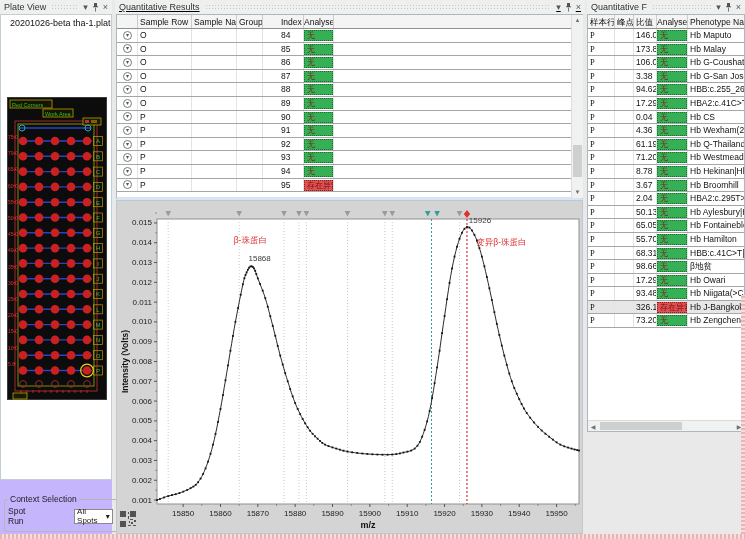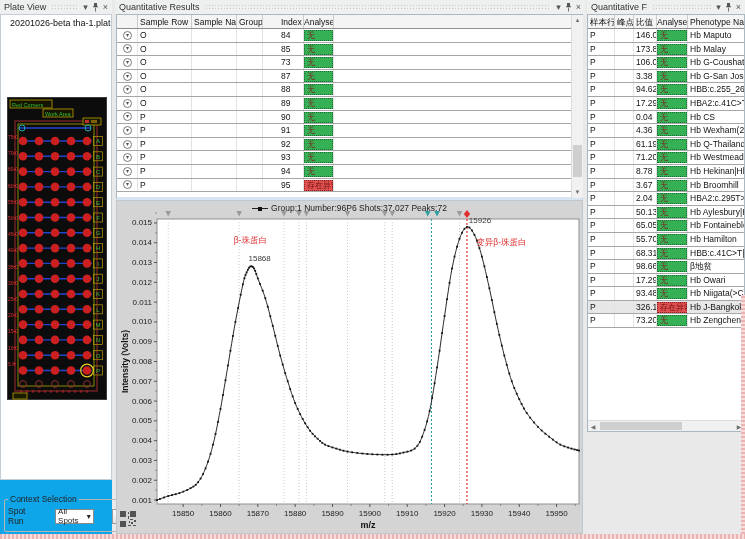--- a/index.html
+++ b/index.html
@@ -10,37 +10,37 @@
   .titlebar { height:14px; display:flex; align-items:center; padding:0 4px; font-size:9px; color:#333; background:#eef0f0; }
   .grip { flex:1; height:6px; margin:0 5px; background-image:radial-gradient(#c6c6c6 0.7px, transparent 0.8px); background-size:3px 3px; }
   .tb-icons { display:flex; gap:4px; align-items:center; color:#555; font-size:9px; line-height:9px; }
   .tb-ic { cursor:default; }
 
   
   #left-panel { left:0; width:112px; height:534px; }
   #left-content { position:absolute; top:14px; left:0; right:0; height:466px; background:#fff; border:1px solid #c4cdd3; overflow:hidden; }
   #plate-file { font-size:9px; color:#111; padding:3px 0 0 9px; white-space:nowrap; }
   #plate-img { position:absolute; left:6px; top:82px; }
-  #left-bottom { position:absolute; top:480px; left:0; right:0; bottom:0; background:#0ea5e9; }
+  #left-bottom { position:absolute; top:480px; left:0; right:0; bottom:0; background:#c4b5fd; }
   fieldset#ctx { position:absolute; left:4px; top:14px; width:120px; height:38px; border:1px solid #b5b5b5; border-radius:2px; font-size:8.5px; color:#222; padding:1px 3px; }
   fieldset#ctx legend { font-size:8.5px; padding:0 2px; color:#222; }
   #ctx-row { display:flex; align-items:center; gap:18px; margin-top:1px; }
-  .select { display:inline-flex; align-items:center; justify-content:space-between; width:46px; height:15px; border:1px solid #8a8a8a; background:#fff; font-size:8px; padding:0 2px; }
+  .select { display:inline-flex; align-items:center; justify-content:space-between; width:46px; height:15px; border:1px solid #8a8a8a; background:#fff; font-size:8px; padding:0 2px;margin-left:19px; }
   .btn { height:15px; width:26px; border:1px solid #9a9a9a; background:linear-gradient(#fdfdfd,#e4e4e4); font-size:10px; text-align:center; line-height:13px; overflow:hidden; }
 
   
-  #mid-panel { left:115px; width:470px; height:534px; }
+  #mid-panel { left:115px; width:470px; height:534px;text-decoration:underline; }
   #mid-table { position:absolute; top:14px; left:1px; right:2px; height:186px; background:#fff; border:1px solid #aab8c0; border-bottom:3px solid #d7e5f2; overflow:hidden; }
   .thead { display:flex; height:14px; background:#f4f4f4; border-bottom:1px solid #8f8f8f; font-size:8.5px; color:#111; align-items:center; }
   .thead .cell { height:100%; line-height:14px; border-right:1px solid #cccccc; }
   .cell { padding:0 2px; overflow:hidden; white-space:nowrap; }
   .trow { display:flex; height:13.6px; border-bottom:1px solid #a6a6a6; font-size:8.5px; color:#111; align-items:center; background:#fff; }
   .trow .cell { height:100%; line-height:13px; border-right:1px solid #e3e3e3; }
   .c0{width:21px;display:flex;align-items:center;} .c1{width:54px;} .c2{width:45px;} .c3{width:26px;} .c4{width:25px;margin-left:16px;} .c5{width:30px;padding:0;} .cf{flex:1;border-right:none!important;}
-  .r0{width:27px;} .r1{width:19px;} .r2{width:23px;} .r3{width:31px;padding:0;} .r4{flex:1;border-right:none!important;}
+  .r0{width:27px;font-family:Liberation Serif, serif;} .r1{width:19px;} .r2{width:23px;} .r3{width:31px;padding:0;} .r4{flex:1;border-right:none!important;}
   .exp { width:9px; height:9px; margin-left:4px; border:1px solid #7a7a7a; border-radius:50%; display:inline-flex; align-items:center; justify-content:center; font-size:6px; color:#555; background:#fff; }
   .anal { display:block; width:100%; height:11px; margin-top:1px; line-height:10px; font-size:8px; padding:0 2px; }
   .anal.ok  { background:#35b054; border:1px dotted #1d6e36; color:#7c2424; }
   .anal.bad { background:#e25151; border:1px dotted #8a1d1d; color:#6e1111; }
   .trow.sel { background:#e7e7e7; }
 
   .vscroll { position:absolute; top:15px; right:2px; width:12px; height:183px; background:#f1f1f1; border-left:1px solid #dcdcdc; font-size:6px; color:#707070; }
   .vscroll .arr { height:11px; text-align:center; line-height:11px; }
   .vscroll .thumb { position:absolute; left:1px; right:1px; top:130px; height:32px; background:#cfcfcf; }
 
@@ -339,21 +339,21 @@
         </div>
         <div class="cell cf"></div>
       </div>
       <div class="trow">
         <div class="cell c0">
           <span class="exp">▾</span>
         </div>
         <div class="cell c1">O</div>
         <div class="cell c2"></div>
         <div class="cell c3"></div>
-        <div class="cell c4">73</div>
+        <div class="cell c4">86</div>
         <div class="cell c5">
           <span class="anal ok">无</span>
         </div>
         <div class="cell cf"></div>
       </div>
       <div class="trow">
         <div class="cell c0">
           <span class="exp">▾</span>
         </div>
         <div class="cell c1">O</div>
@@ -470,23 +470,20 @@
         <div class="cell cf"></div>
       </div>
     </div>
   <div class="vscroll" style="height:183px;">
     <div class="arr">▲</div>
     <div class="thumb"></div>
     <div class="arr" style="position:absolute;bottom:0;left:0;right:0;">▼</div>
   </div>
 
   <div id="chart-sec">
-    <div id="legend">
-      <span class="lg-line"><i></i></span><span>Group:1 Number:96P6 Shots:37,027 Peaks:72</span>
-    </div>
     <svg id="chart-svg" width="464" height="322">
         <rect x="38" y="10" width="422" height="285" fill="#ffffff" stroke="#8f8f8f" stroke-width="1"></rect>
         <line x1="49.20353982300885" y1="10" x2="49.20353982300885" y2="295" stroke="#c9c9c9" stroke-width="1" stroke-dasharray="1,2"></line>
         <line x1="120.15929203539822" y1="10" x2="120.15929203539822" y2="295" stroke="#c9c9c9" stroke-width="1" stroke-dasharray="1,2"></line>
         <line x1="164.97345132743362" y1="10" x2="164.97345132743362" y2="295" stroke="#c9c9c9" stroke-width="1" stroke-dasharray="1,2"></line>
         <line x1="179.91150442477877" y1="10" x2="179.91150442477877" y2="295" stroke="#c9c9c9" stroke-width="1" stroke-dasharray="1,2"></line>
         <line x1="187.38053097345133" y1="10" x2="187.38053097345133" y2="295" stroke="#c9c9c9" stroke-width="1" stroke-dasharray="1,2"></line>
         <line x1="228.46017699115043" y1="10" x2="228.46017699115043" y2="295" stroke="#c9c9c9" stroke-width="1" stroke-dasharray="1,2"></line>
         <line x1="265.80530973451323" y1="10" x2="265.80530973451323" y2="295" stroke="#c9c9c9" stroke-width="1" stroke-dasharray="1,2"></line>
         <line x1="273.2743362831858" y1="10" x2="273.2743362831858" y2="295" stroke="#c9c9c9" stroke-width="1" stroke-dasharray="1,2"></line>

